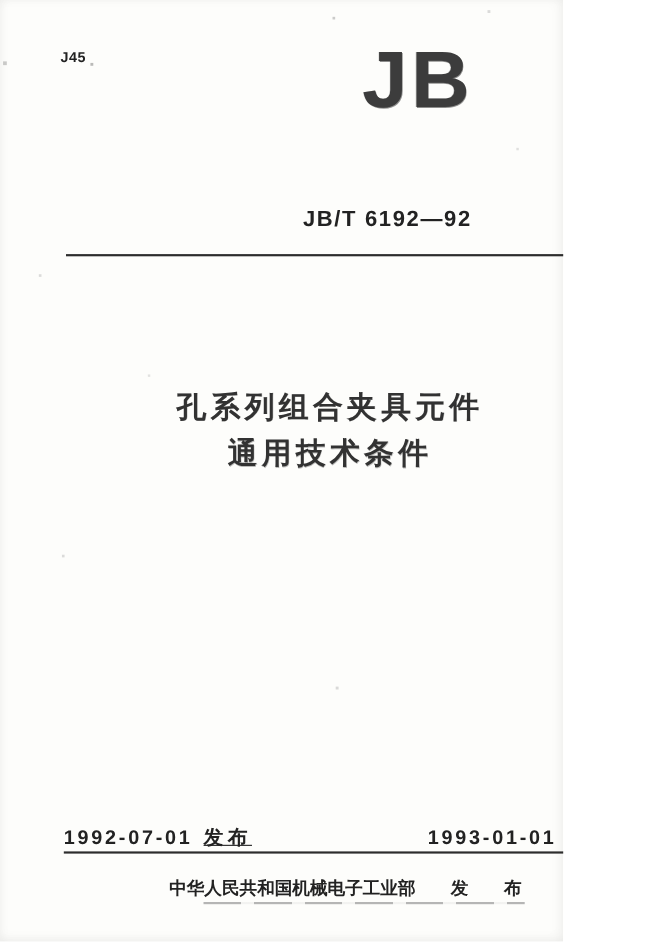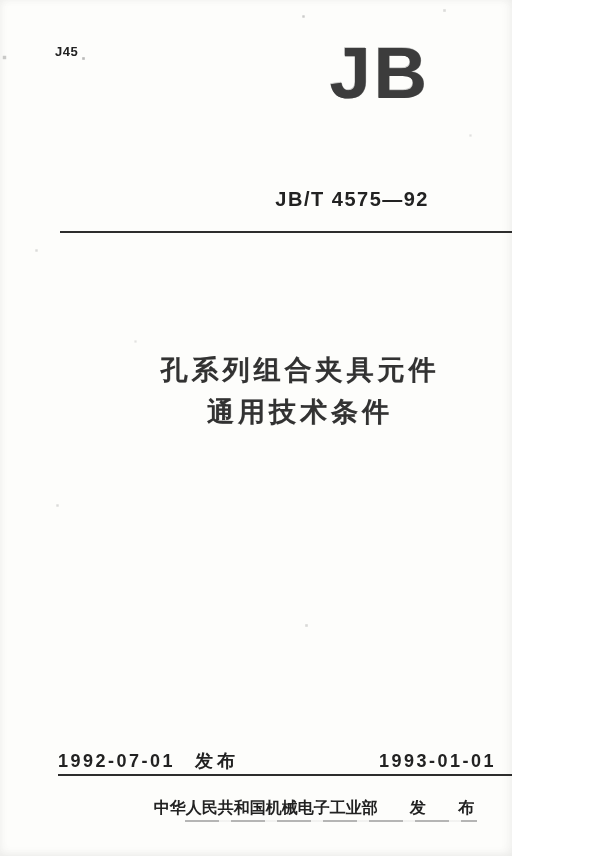--- a/index.html
+++ b/index.html
@@ -118,21 +118,22 @@
     font-size: 18px;
     font-weight: bold;
     color: var(--ink, #222222);
   }
   .date-value {
     letter-spacing: 2.5px;
     margin-top: 12px;
   }
   .date-label {
     letter-spacing: 4px;
-    margin-left: 20px;
+    margin-left: 10px;
+    text-decoration: underline;
   }
   .rule-bottom {
     left: 58px;
     top: 774px;
     width: 502px;
   }
   .publisher-row {
     position: absolute;
     left: 21px;
     top: 798px;
@@ -168,21 +169,21 @@
 
 <div class="page">
 
   <div class="speckles"></div>
 
   <span class="class-code">J45</span>
 
   <div class="jb-logo">JB</div>
 
 
-  <div class="std-number">JB/T 4575—92</div>
+  <div class="std-number">JB/T 6192—92</div>
 
   <div class="rule rule-top"></div>
 
   <div class="subject">
     <div class="subject-line">孔系列组合夹具元件</div>
     <div class="subject-line">通用技术条件</div>
   </div>
 
   <div class="dates-row">
     <div>

